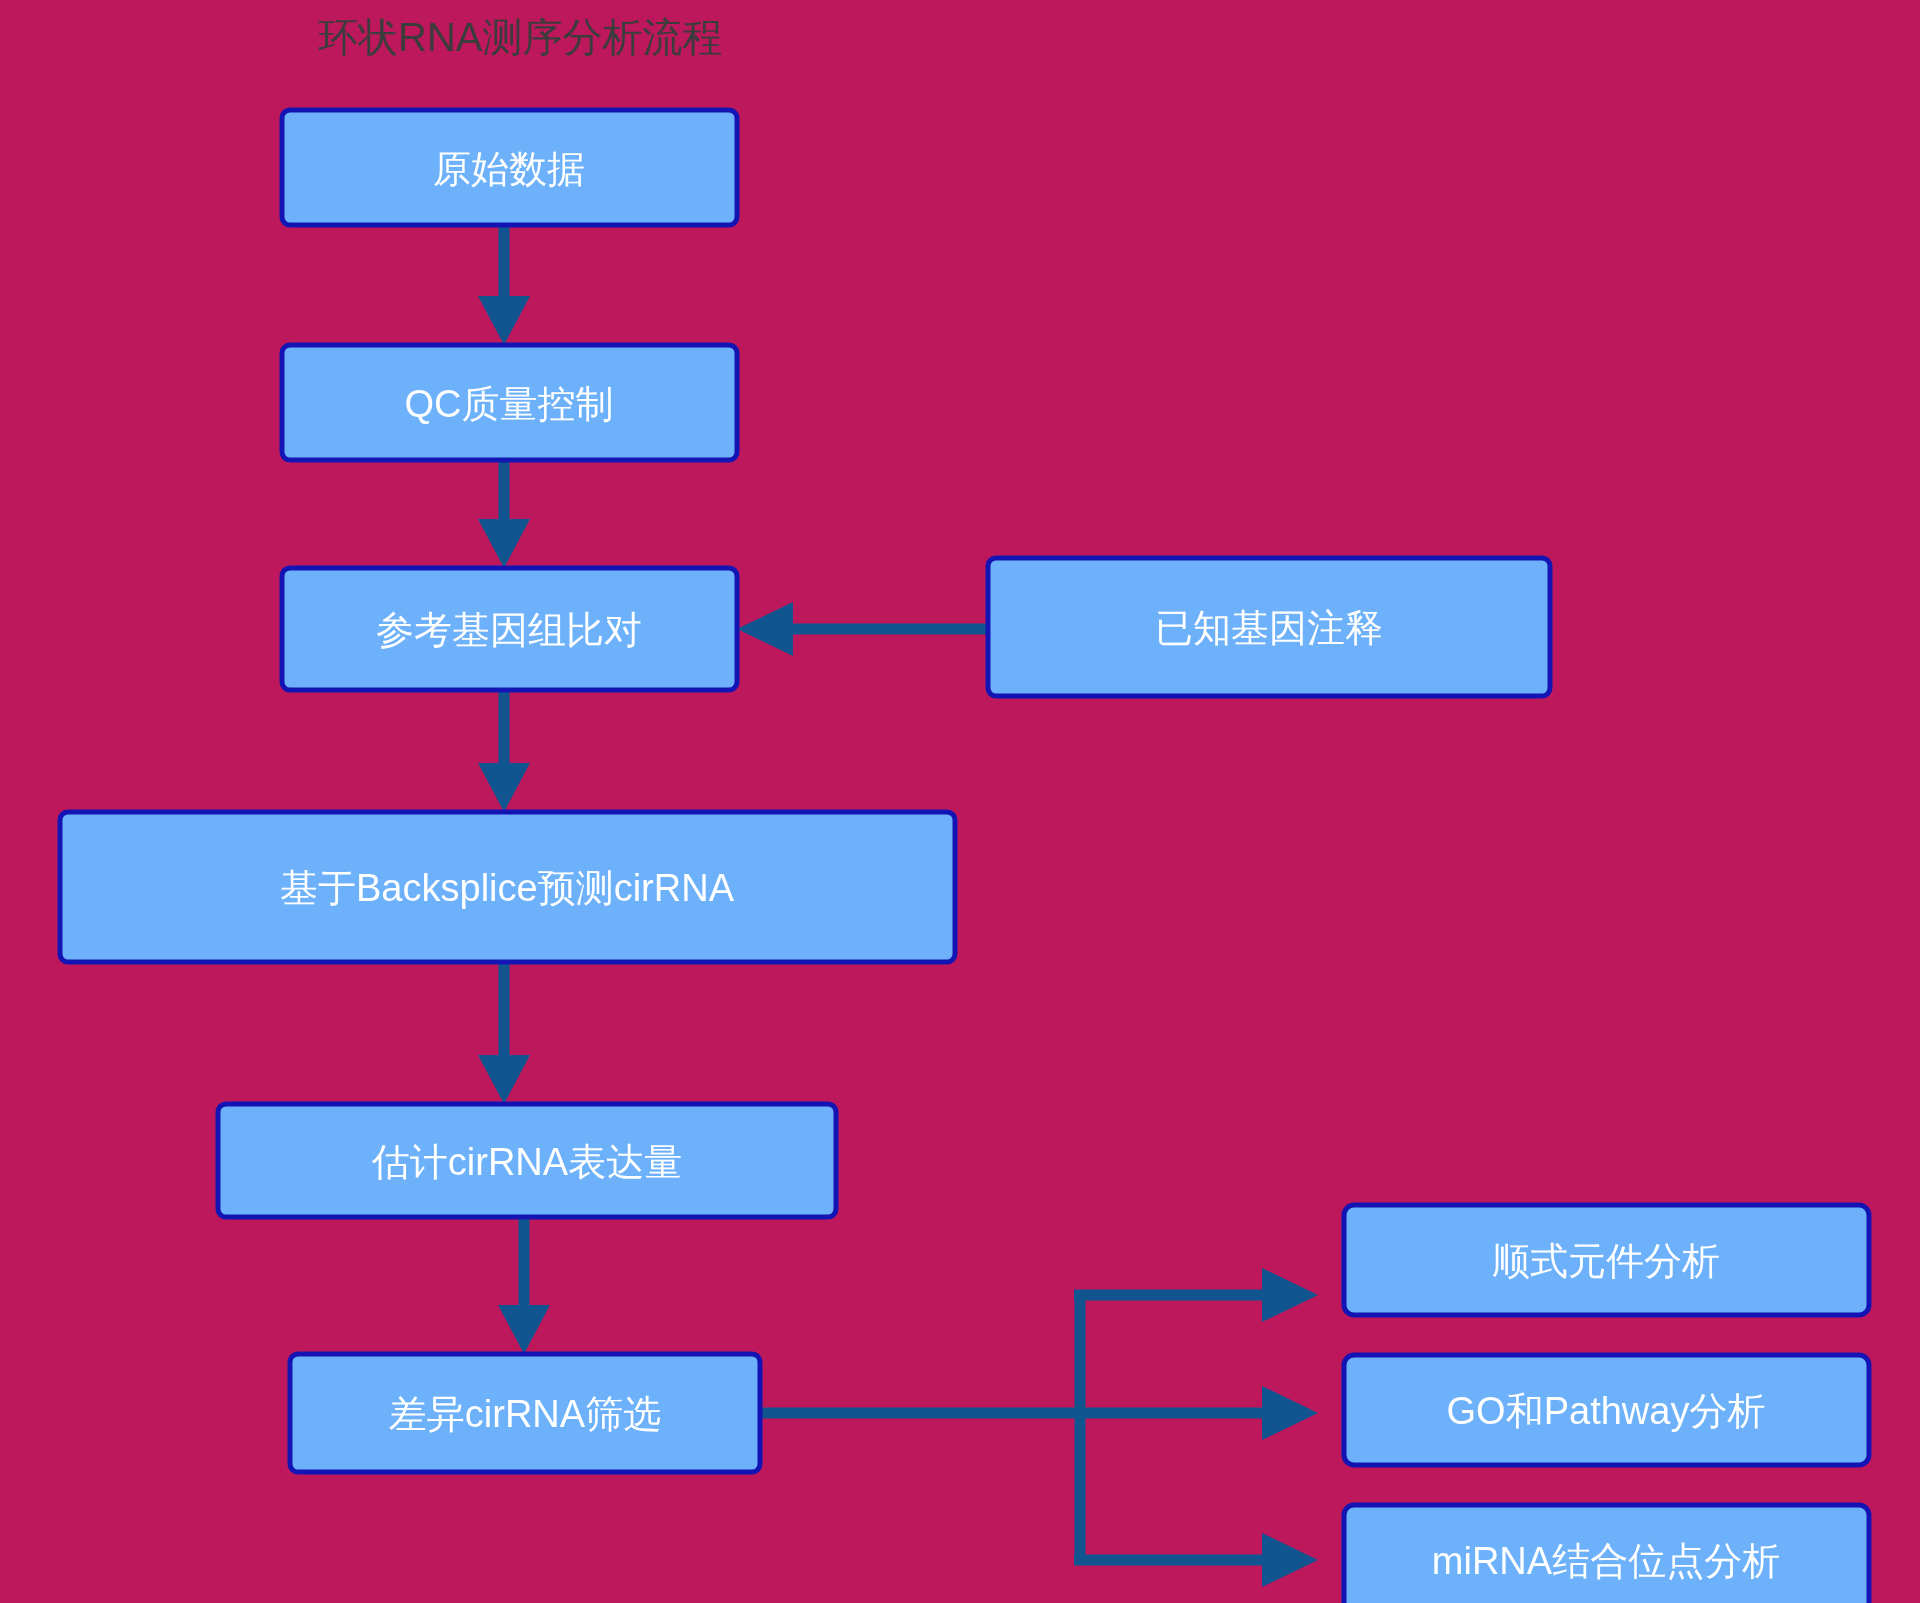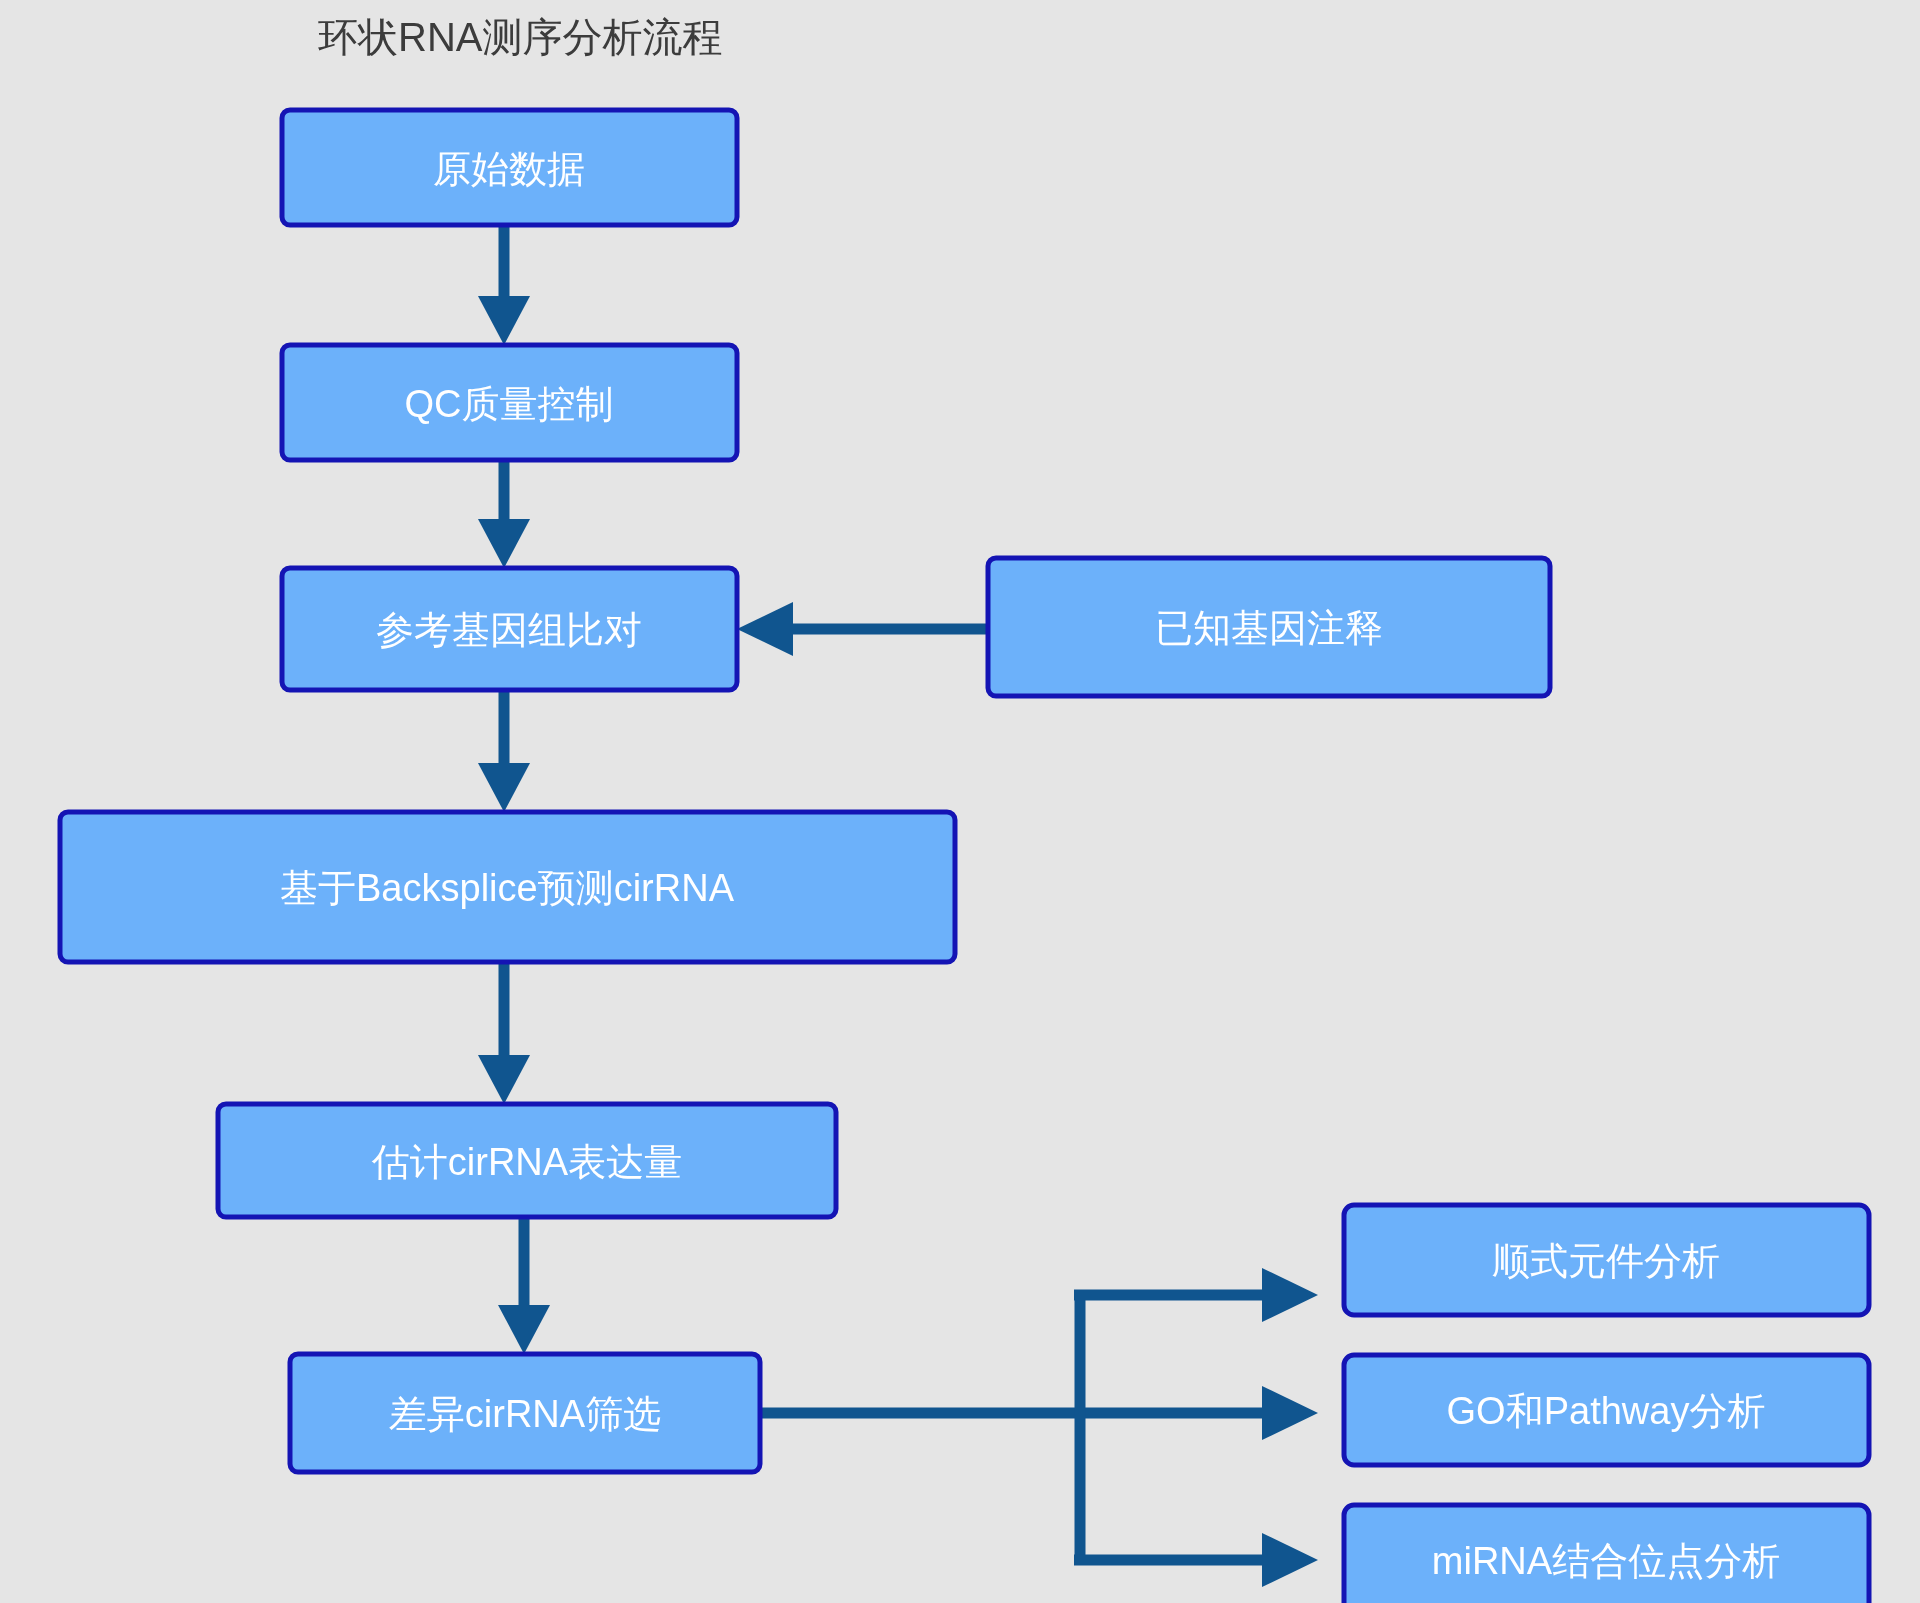--- a/index.html
+++ b/index.html
@@ -10,21 +10,21 @@
   body {
     width: 1920px;
     height: 1603px;
     font-family: "Liberation Sans", "DejaVu Sans", sans-serif;
     overflow: hidden;
   }
   #flowchart-root {
     position: relative;
     width: 1920px;
     height: 1603px;
-    background: #e5e5e5;
+    background: #be185d;
   }
   #flow-svg {
     position: absolute;
     top: 0;
     left: 0;
     width: 1920px;
     height: 1603px;
     display: block;
   }
   .chart-title {

